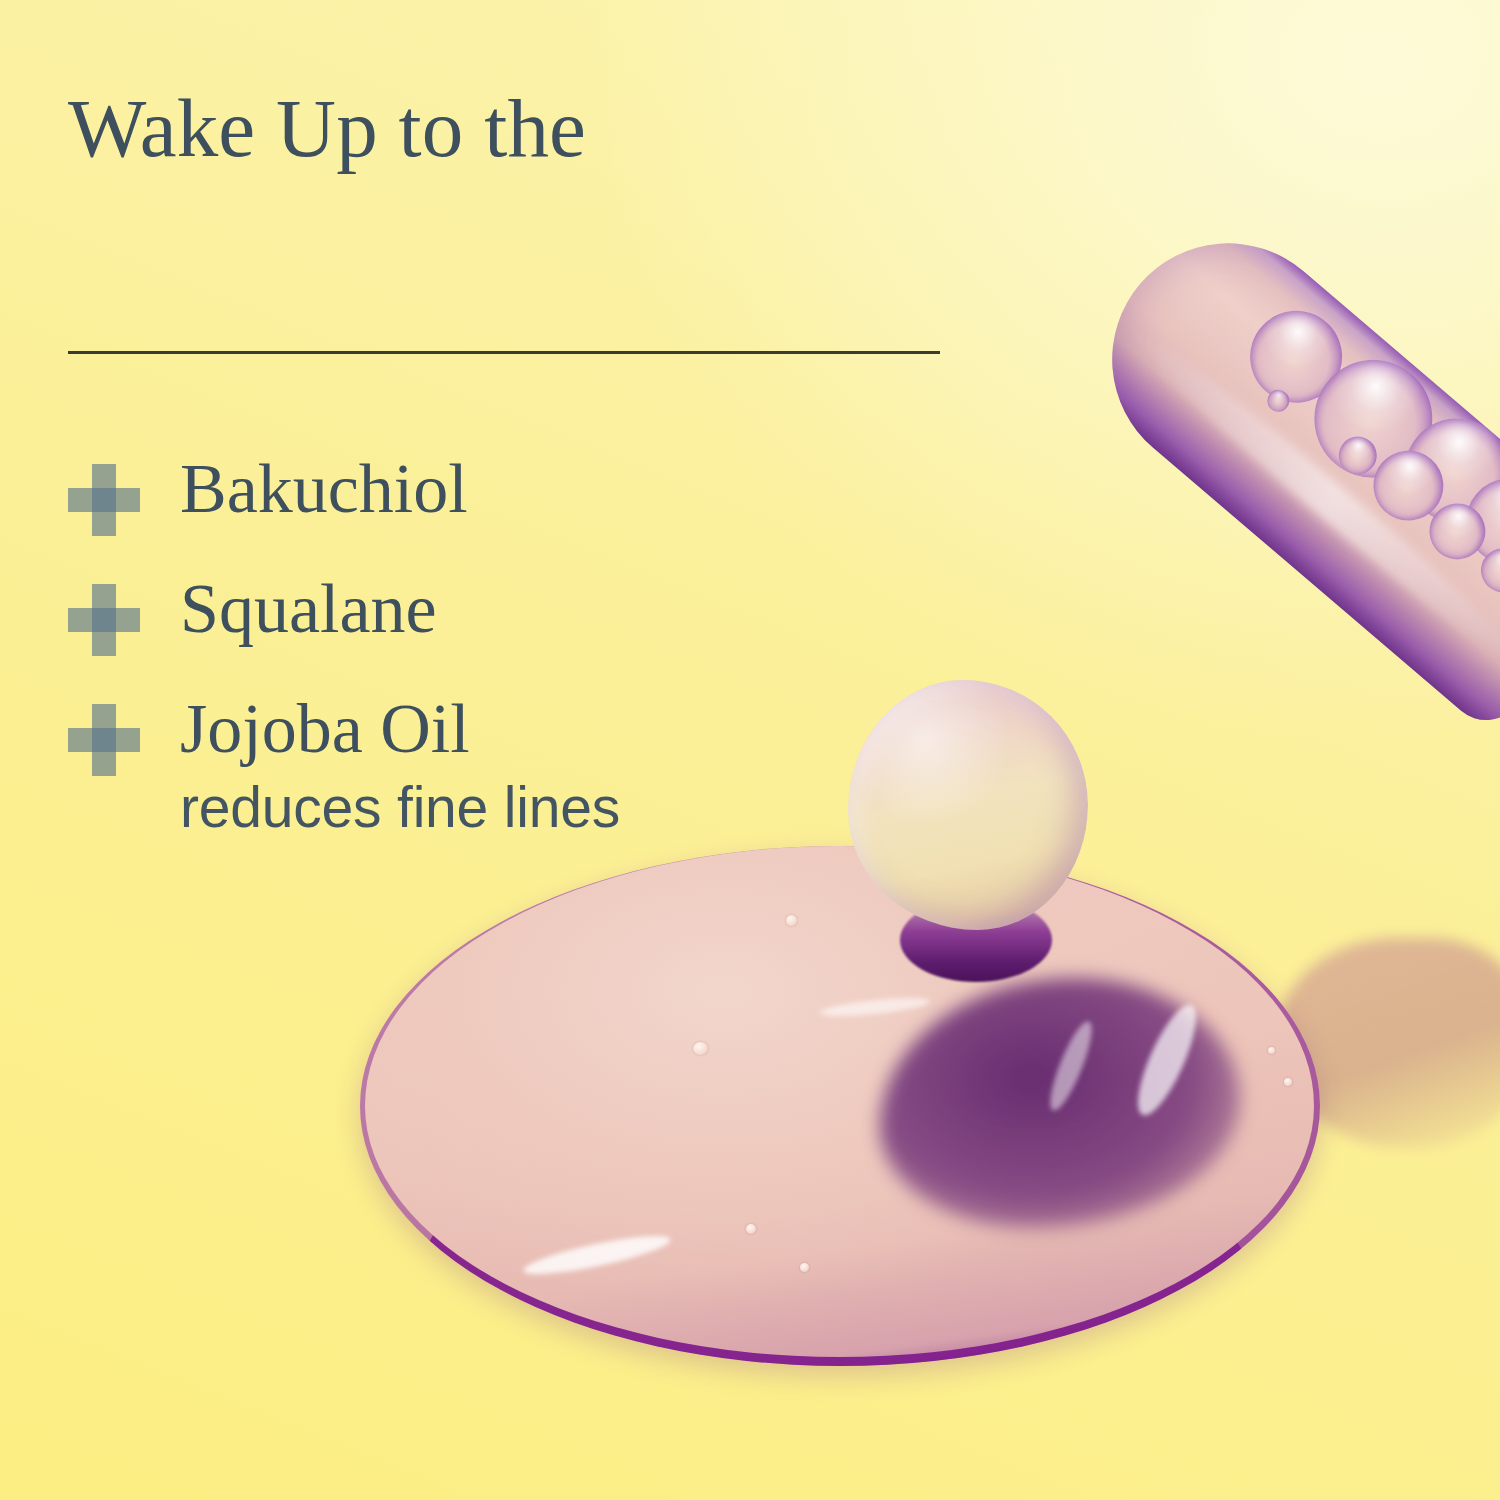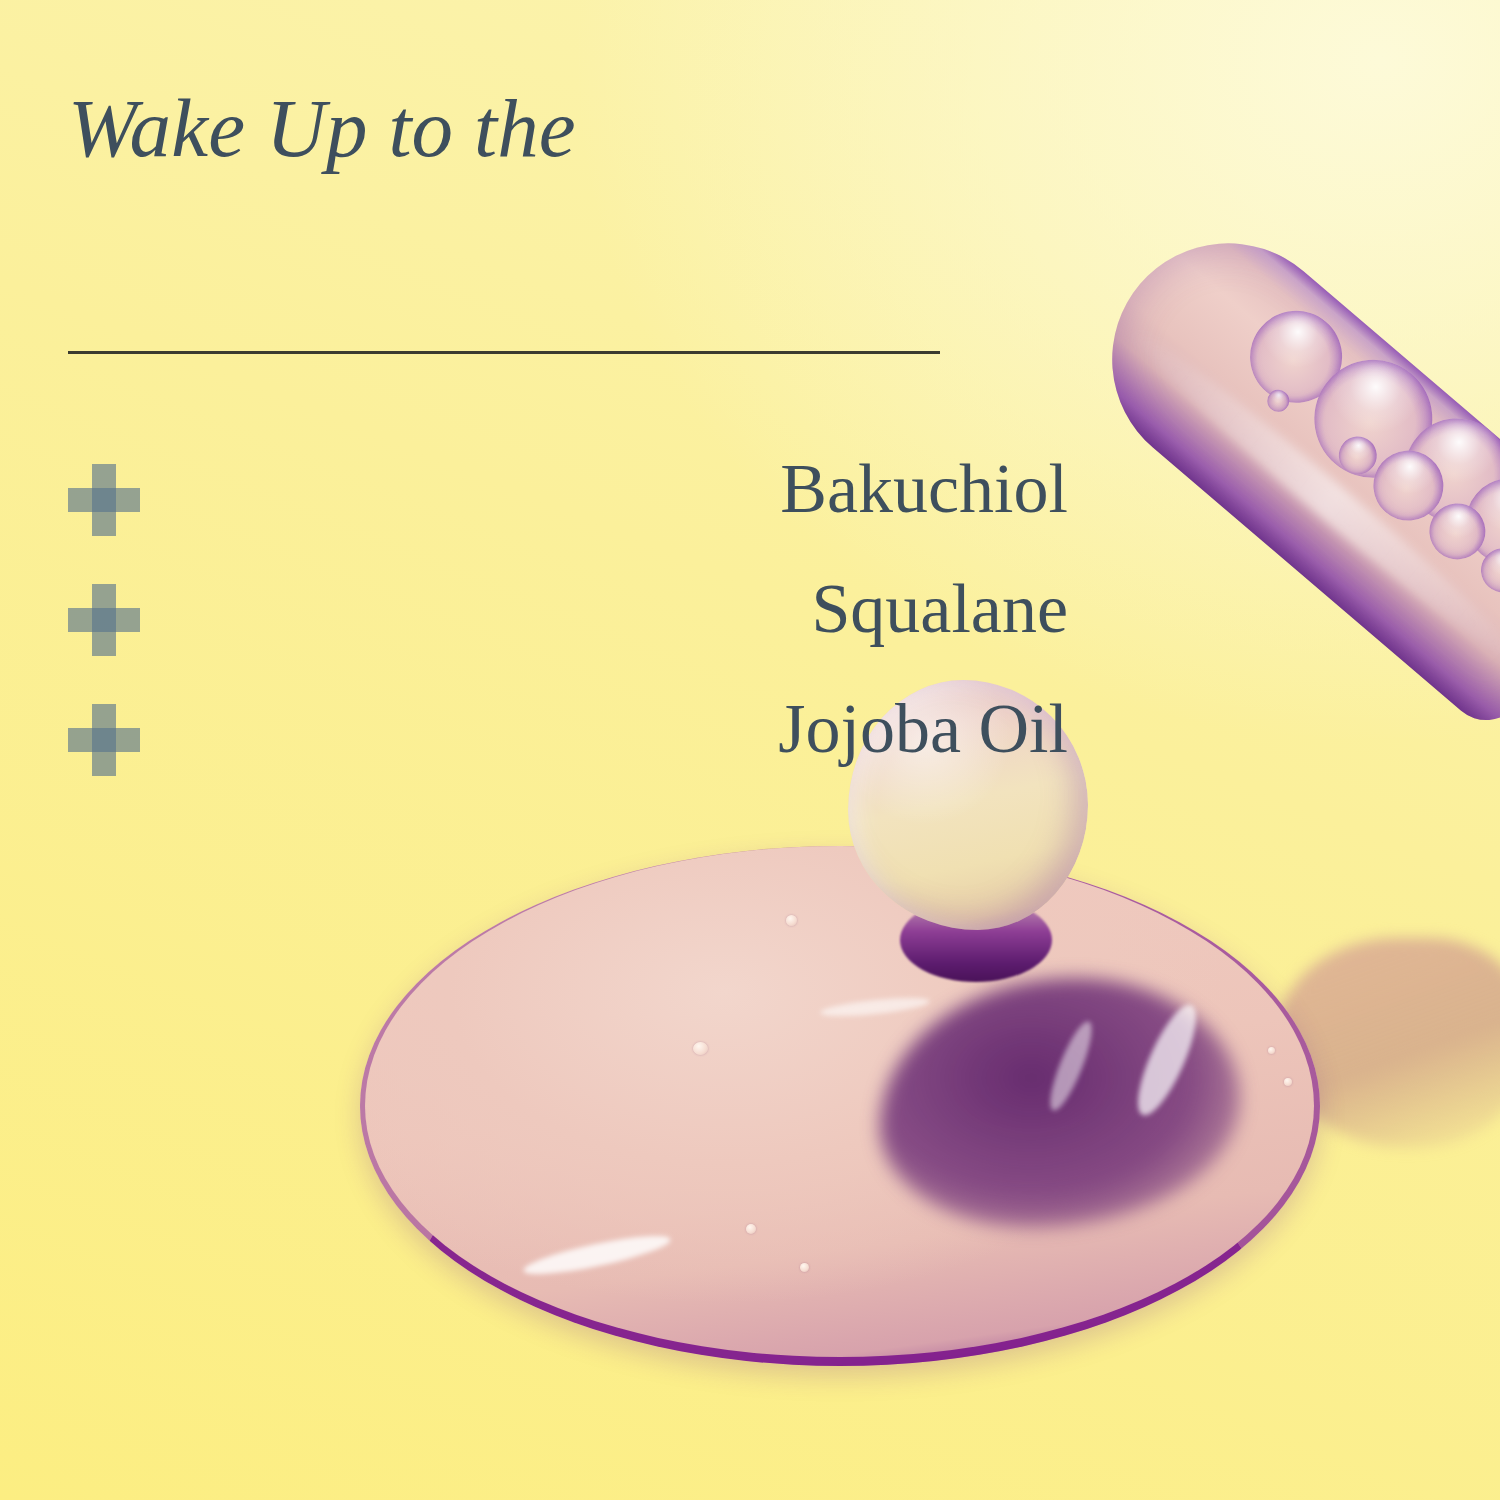--- a/index.html
+++ b/index.html
@@ -116,31 +116,31 @@
     filter:blur(7px);
   }
 
   
   .text-layer{ position:absolute; inset:0; }
 
   .headline{
     position:absolute; left:68px; top:78px; width:950px;
     font-family:"Liberation Serif", serif;
     font-size:83px; line-height:1.22; font-weight:400;
-    color:#3E4F5D; letter-spacing:.1px;font-style:italic;
+    color:#3E4F5D; letter-spacing:.1px;
   }
   .headline .l2{ display:block; }
 
   .divider{
     position:absolute; left:68px; top:351px; width:872px; height:3px;
     background:#3B3B30;
   }
 
   .features{ position:absolute; left:68px; top:452px; width:1000px; }
-  .feature{ position:relative; margin-bottom:46px;text-align:right; }
+  .feature{ position:relative; margin-bottom:46px; }
   .feature:last-child{ margin-bottom:0;margin-top:12px; }
 
   .plus{
     position:absolute; left:0; top:12px;
     width:72px; height:72px;
   }
   .plus i{
     position:absolute; display:block;
     background:rgba(86,114,140,.62);
   }
@@ -228,18 +228,19 @@
         </span>
         <div class="f-title">Squalane</div>
       </div>
 
       <div class="feature">
         <span class="plus">
           <i class="v"></i>
             <i class="h"></i>
         </span>
         <div class="f-title">Jojoba Oil</div>
+        <div class="f-sub">reduces fine lines</div>
       </div>
 
     </div>
   </div>
 
 </div>
 
 </body></html>

